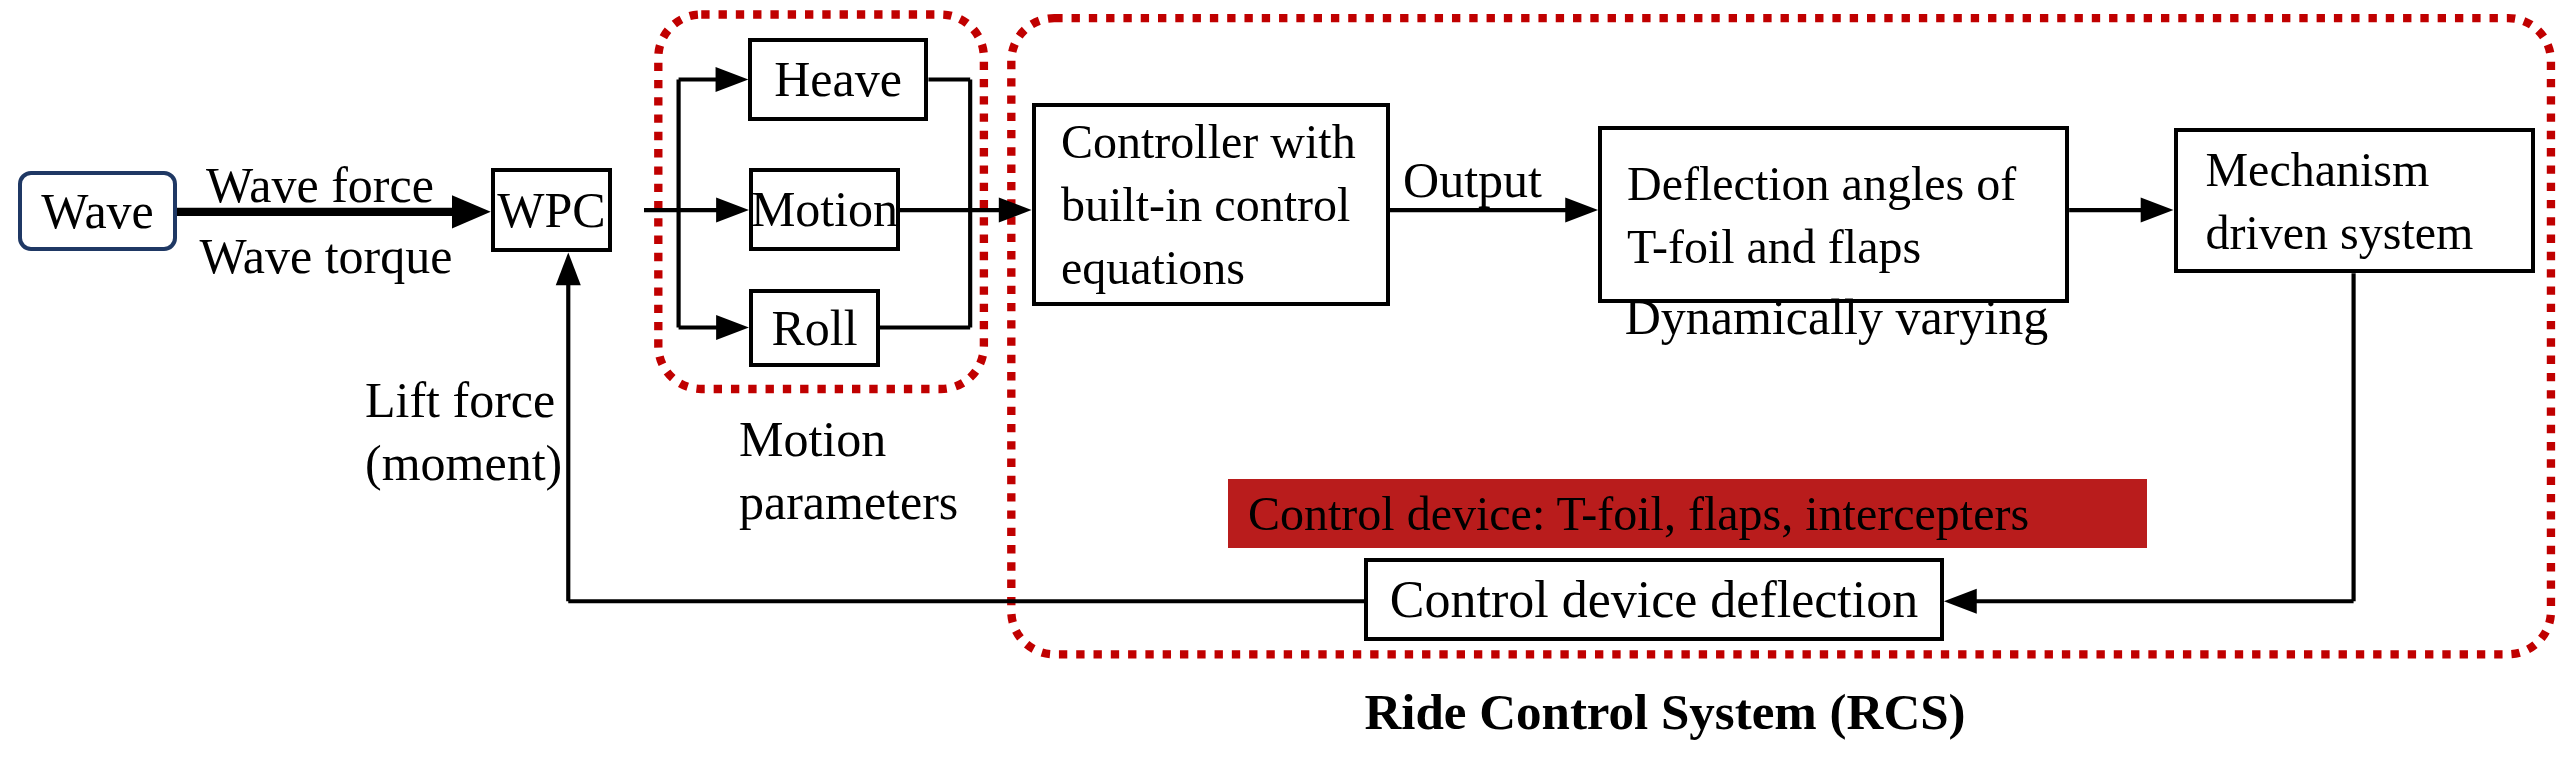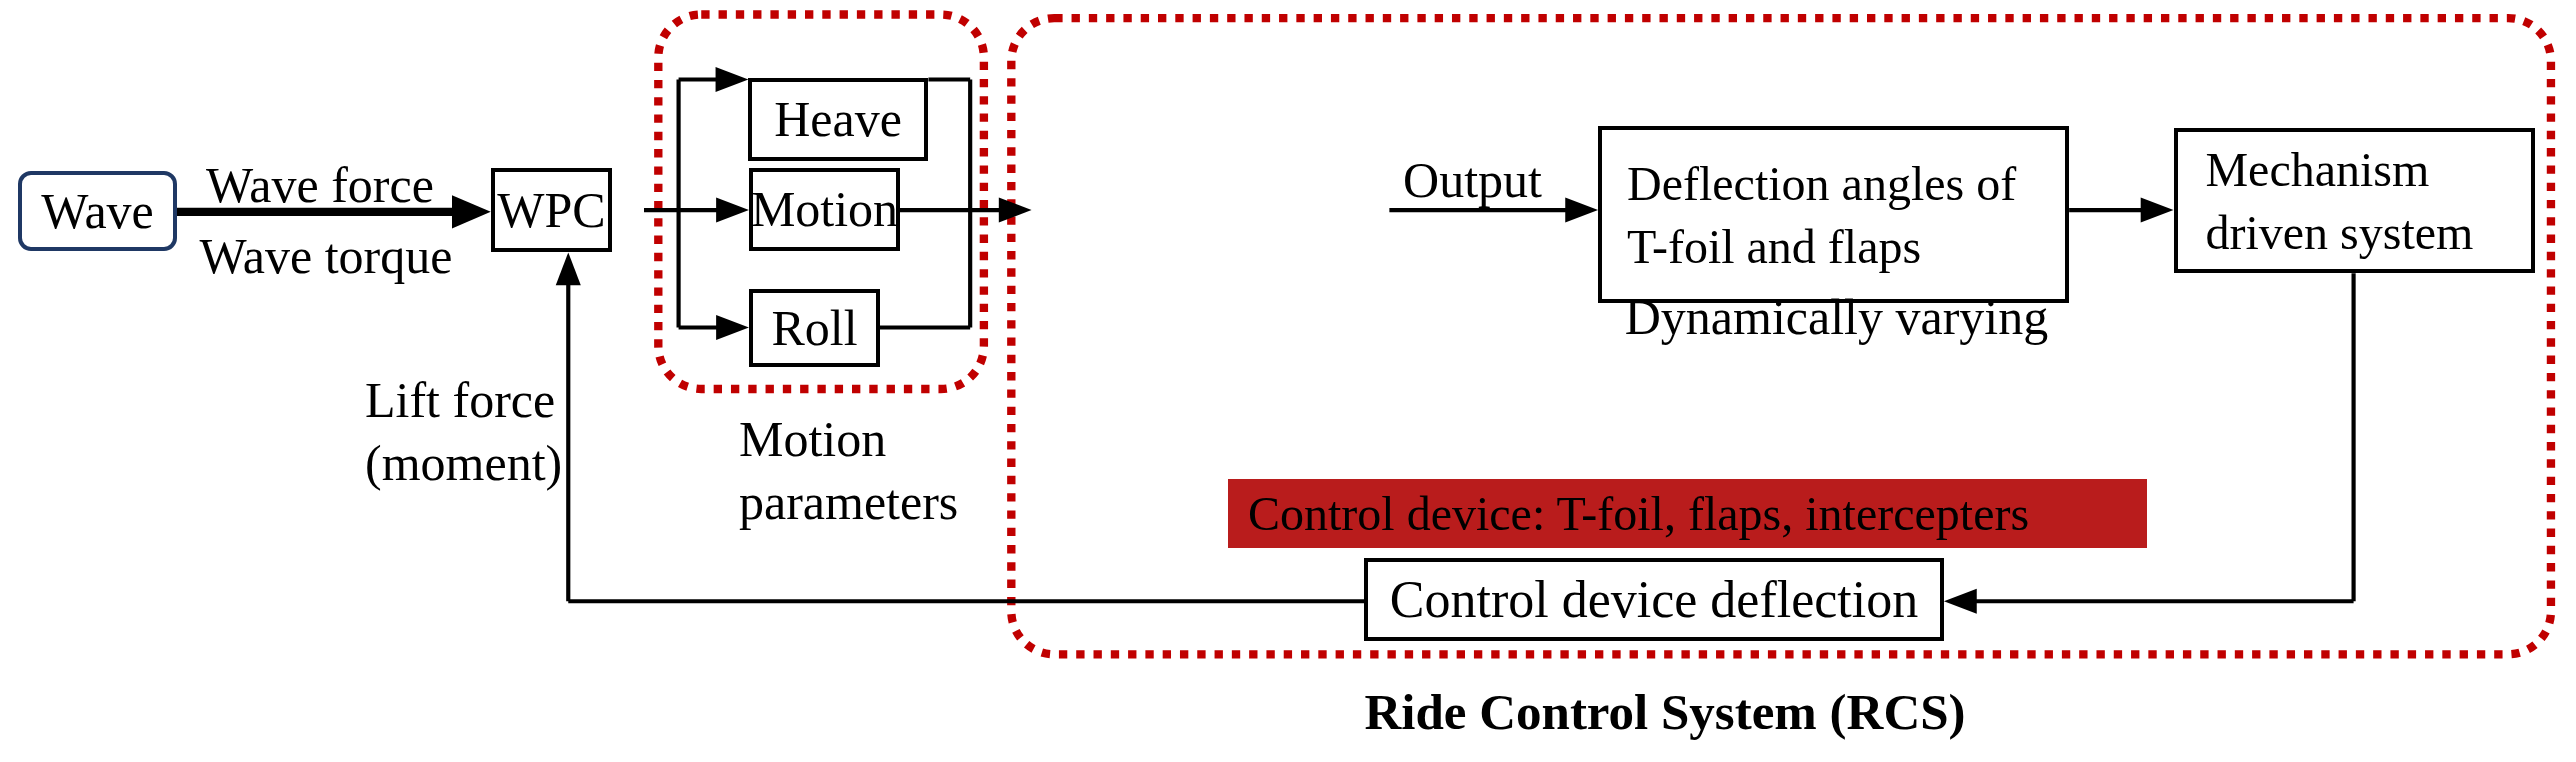--- a/index.html
+++ b/index.html
@@ -86,26 +86,29 @@
 
     <line x1="2288" y1="1008" x2="953" y2="1008" stroke="#000" stroke-width="7"></line>
     <line x1="953" y1="1008" x2="953" y2="470" stroke="#000" stroke-width="7"></line>
     <polygon points="953,423 932,478 974,478" fill="#000"></polygon>
   </svg>
 
   <div class="node" style="left:18px; top:171px; width:159px; height:80px; border-color:#1f3864;border-radius:13px;">Wave</div>
 
   <div class="node" style="left:491px; top:168px; width:121px; height:84px;">WPC</div>
 
-  <div class="node" style="left:748px; top:38px; width:180px; height:83px;margin-top:40px;">Heave</div>
+  <div class="node" style="left:748px; top:38px; width:180px; height:83px;">Heave</div>
 
   <div class="node" style="left:749px; top:168px; width:151px; height:83px;">Motion</div>
 
   <div class="node" style="left:749px; top:289px; width:131px; height:78px;">Roll</div>
 
+  <div class="node left-text" style="left:1032px; top:103px; width:358px; height:203px; padding-left:25px;">Controller with
+built-in control
+equations</div>
 
   <div class="node left-text" style="left:1598px; top:126px; width:471px; height:177px; padding-left:25px;">Deflection angles of
 T-foil and flaps</div>
 
   <div class="node left-text" style="left:2174px; top:128px; width:361px; height:145px; padding-left:27.4px;">Mechanism
 driven system</div>
 
   <div class="node" style="left:1364px; top:558px; width:580px; height:83px; font-size:52px;">Control device deflection</div>
 
   <div class="highlight-bar" style="left:1228px; top:479px; width:919px; height:69px; background:#b91c1c; padding-left:20px; box-sizing:border-box;">Control device: T-foil, flaps, intercepters</div>

